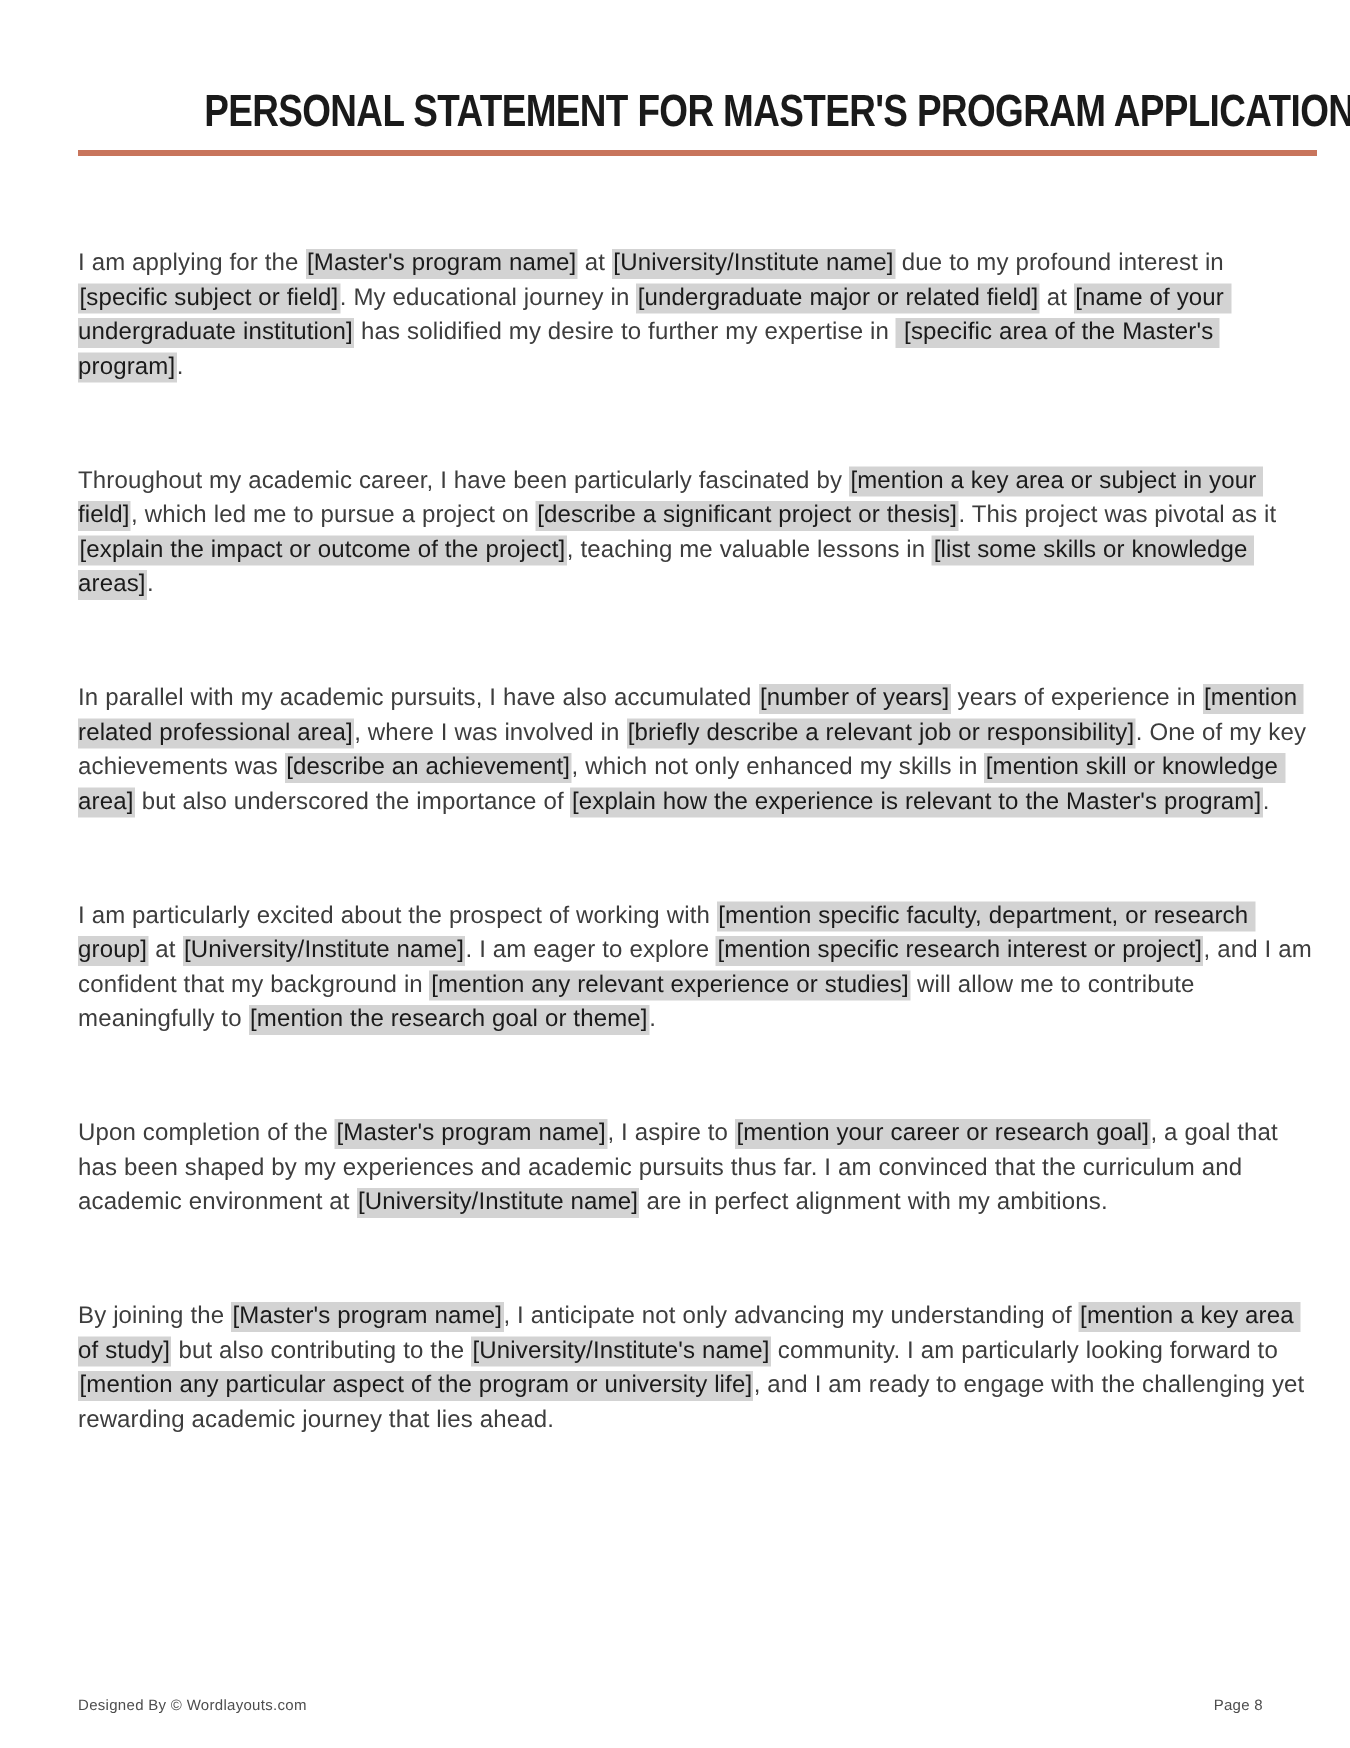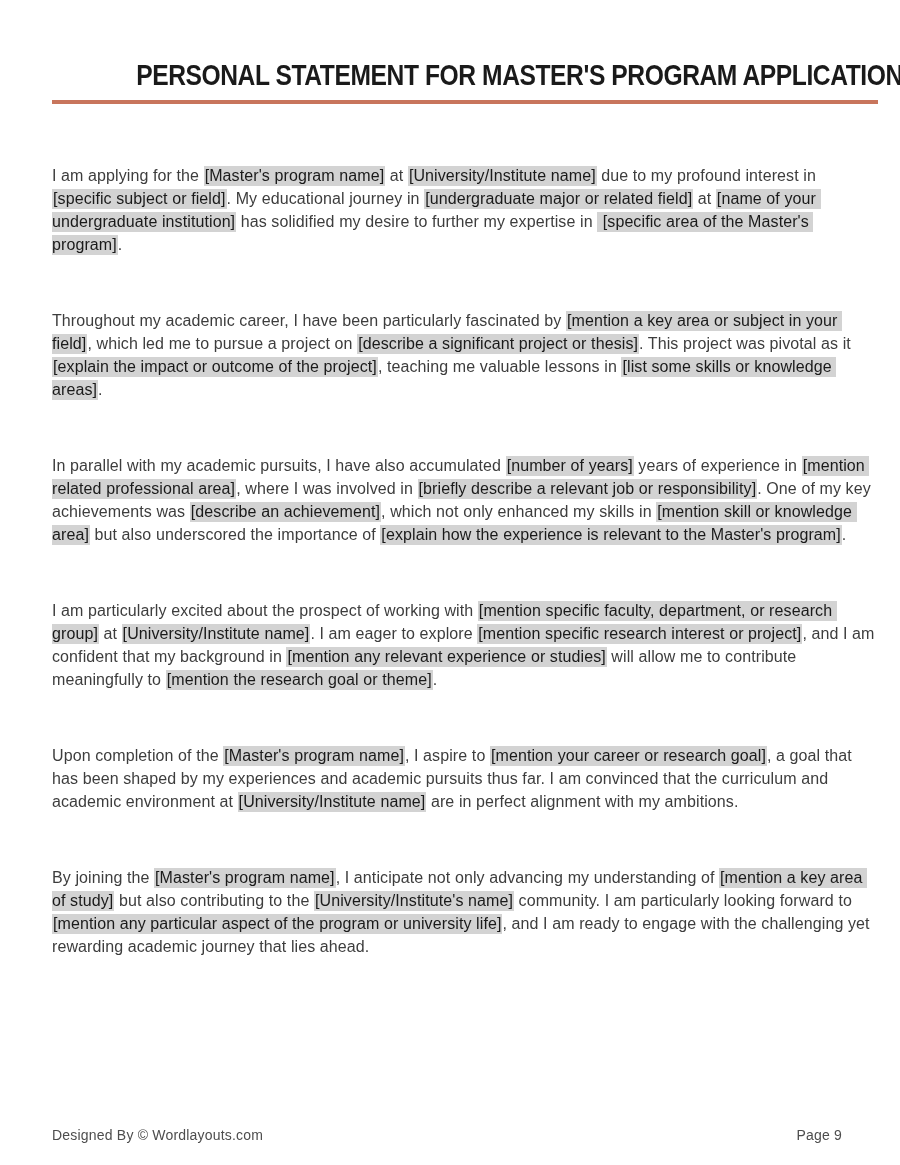--- a/index.html
+++ b/index.html
@@ -58,21 +58,21 @@
     padding:1px 1px 2px 1px;
   }
   .footer{
     position:absolute;
     left:52px;
     right:58px;
     bottom:22px;
     display:flex;
     justify-content:space-between;
     align-items:baseline;
-    font-size:14px;
+    font-size:10px;
     color:var(--footer-text);
     letter-spacing:0.2px;
   }
 </style>
 </head>
 <body>
 
 <div class="page">
 
   <div class="title-wrap">
@@ -85,16 +85,16 @@
       <p class="para"><span class="txt">I am applying for the </span><span class="ph">[Master's program name]</span><span class="txt"> at </span><span class="ph">[University/Institute name]</span><span class="txt"> due to my profound interest in </span><span class="ph">[specific subject or field]</span><span class="txt">. My educational journey in </span><span class="ph">[undergraduate major or related field]</span><span class="txt"> at </span><span class="ph">[name of your undergraduate institution]</span><span class="txt"> has solidified my desire to further my expertise in </span><span class="ph"> [specific area of the Master's program]</span><span class="txt">.</span></p>
       <p class="para"><span class="txt">Throughout my academic career, I have been particularly fascinated by </span><span class="ph">[mention a key area or subject in your field]</span><span class="txt">, which led me to pursue a project on </span><span class="ph">[describe a significant project or thesis]</span><span class="txt">. This project was pivotal as it </span><span class="ph">[explain the impact or outcome of the project]</span><span class="txt">, teaching me valuable lessons in </span><span class="ph">[list some skills or knowledge areas]</span><span class="txt">.</span></p>
       <p class="para"><span class="txt">In parallel with my academic pursuits, I have also accumulated </span><span class="ph">[number of years]</span><span class="txt"> years of experience in </span><span class="ph">[mention related professional area]</span><span class="txt">, where I was involved in </span><span class="ph">[briefly describe a relevant job or responsibility]</span><span class="txt">. One of my key achievements was </span><span class="ph">[describe an achievement]</span><span class="txt">, which not only enhanced my skills in </span><span class="ph">[mention skill or knowledge area]</span><span class="txt"> but also underscored the importance of </span><span class="ph">[explain how the experience is relevant to the Master's program]</span><span class="txt">.</span></p>
       <p class="para"><span class="txt">I am particularly excited about the prospect of working with </span><span class="ph">[mention specific faculty, department, or research group]</span><span class="txt"> at </span><span class="ph">[University/Institute name]</span><span class="txt">. I am eager to explore </span><span class="ph">[mention specific research interest or project]</span><span class="txt">, and I am confident that my background in </span><span class="ph">[mention any relevant experience or studies]</span><span class="txt"> will allow me to contribute meaningfully to </span><span class="ph">[mention the research goal or theme]</span><span class="txt">.</span></p>
       <p class="para"><span class="txt">Upon completion of the </span><span class="ph">[Master's program name]</span><span class="txt">, I aspire to </span><span class="ph">[mention your career or research goal]</span><span class="txt">, a goal that has been shaped by my experiences and academic pursuits thus far. I am convinced that the curriculum and academic environment at </span><span class="ph">[University/Institute name]</span><span class="txt"> are in perfect alignment with my ambitions.</span></p>
       <p class="para"><span class="txt">By joining the </span><span class="ph">[Master's program name]</span><span class="txt">, I anticipate not only advancing my understanding of </span><span class="ph">[mention a key area of study]</span><span class="txt"> but also contributing to the </span><span class="ph">[University/Institute's name]</span><span class="txt"> community. I am particularly looking forward to </span><span class="ph">[mention any particular aspect of the program or university life]</span><span class="txt">, and I am ready to engage with the challenging yet rewarding academic journey that lies ahead.</span></p>
     </div>
 
   <div class="footer">
     <span>Designed By © Wordlayouts.com</span>
-    <span>Page 9</span>
+    <span>Page 8</span>
   </div>
 
 </div>
 
 </body></html>

